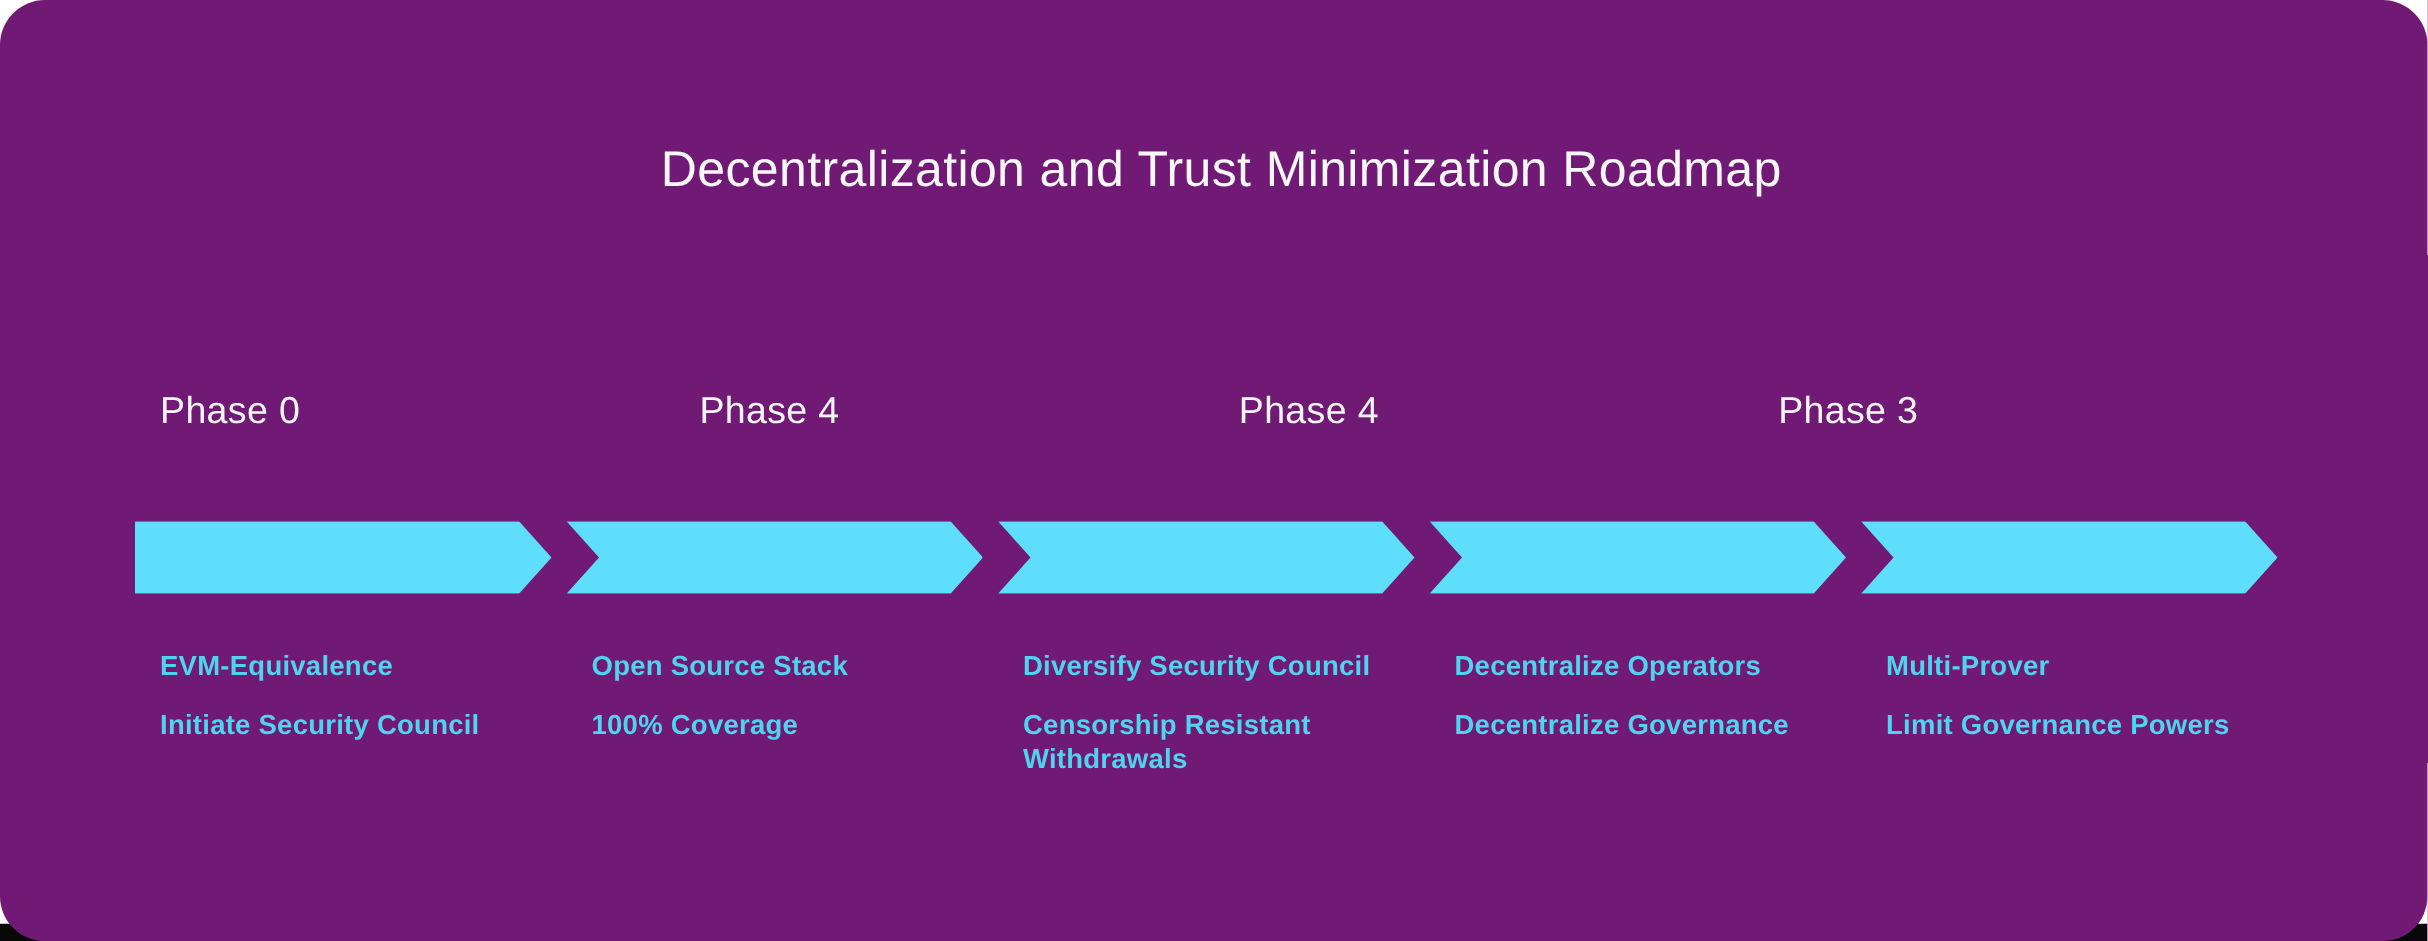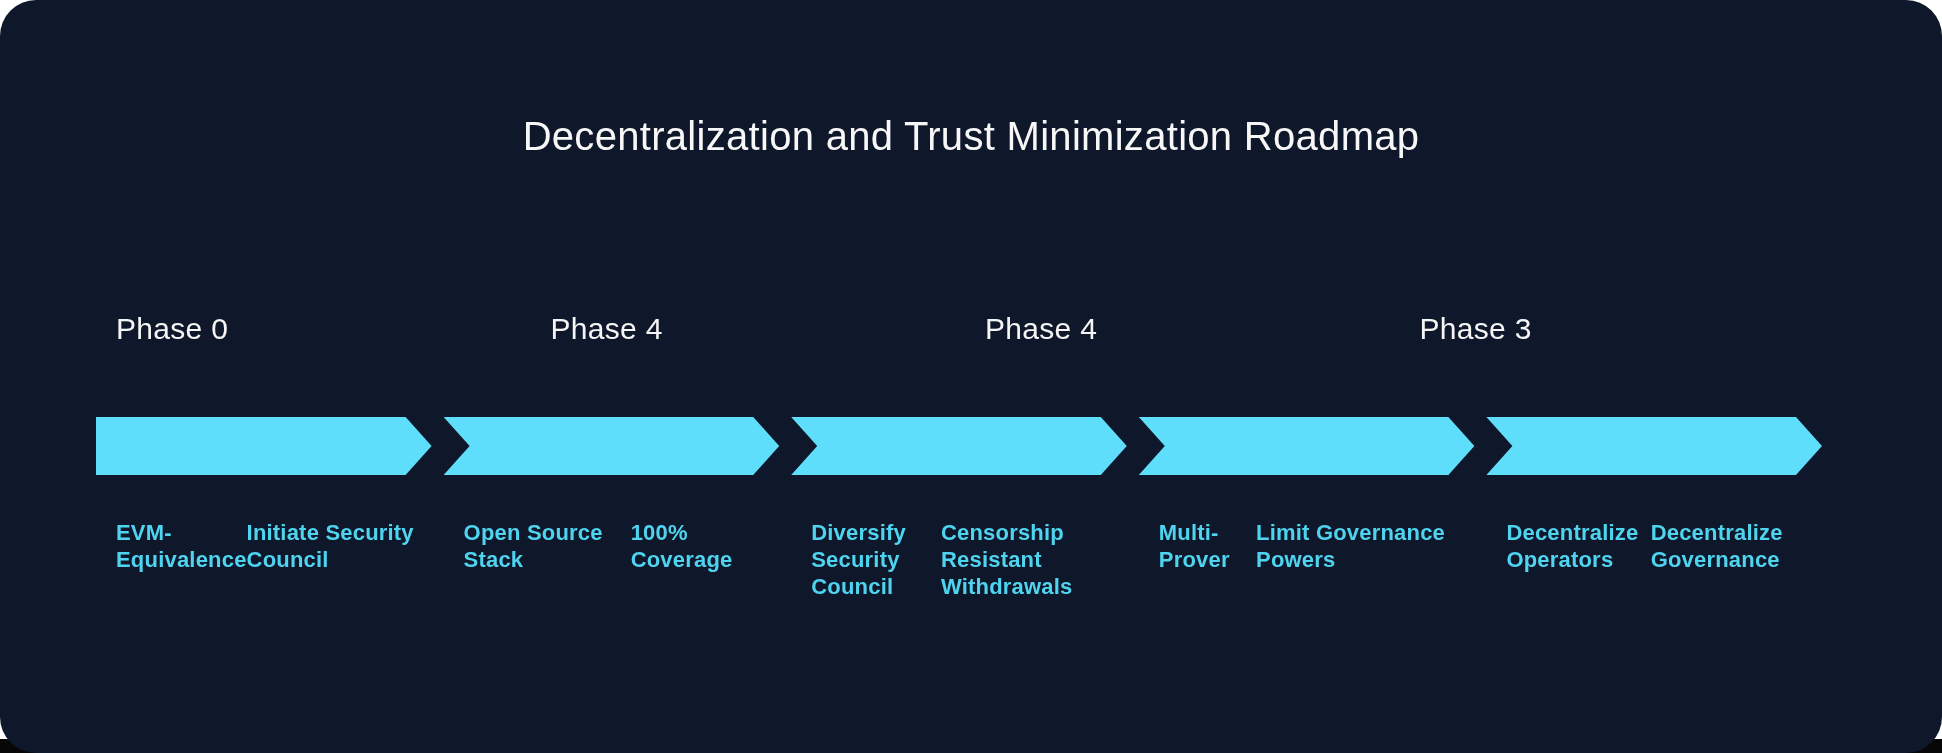--- a/index.html
+++ b/index.html
@@ -19,23 +19,24 @@
     left: 0;
     bottom: 0;
     width: 100%;
     height: 14px;
     background: #070707;
     z-index: 0;
   }
   .card {
     position: absolute;
     inset: 0;
-    background: #0f172a;
+    background: #701a75;
     border-radius: 36px;
     z-index: 1;
+    padding-left: 12px;
   }
   .title {
     margin: 108px 0 0 0;
     text-align: center;
     font-size: 40px;
     font-weight: 400;
     letter-spacing: 0.3px;
     color: #f7f7f7;
     line-height: 56px;
   }
@@ -77,21 +78,21 @@
   }
   .items-row {
     margin-top: 44px;
   }
   .item-col {
     flex: 1;
     padding-left: 20px;
     padding-right: 14px;
     box-sizing: border-box;
     display: flex;
-    flex-direction: row;
+    flex-direction: column;
     row-gap: 20px;
   }
   .item {
     color: #4FD4F0;
     font-size: 22px;
     font-weight: 700;
     line-height: 27px;
     letter-spacing: 0.2px;
   }
 </style>
@@ -129,24 +130,24 @@
         </div>
         <div class="item-col">
           <div class="item">Open Source Stack</div>
           <div class="item">100% Coverage</div>
         </div>
         <div class="item-col">
           <div class="item">Diversify Security Council</div>
           <div class="item">Censorship Resistant Withdrawals</div>
         </div>
         <div class="item-col">
+          <div class="item">Decentralize Operators</div>
+          <div class="item">Decentralize Governance</div>
+        </div>
+        <div class="item-col">
           <div class="item">Multi-Prover</div>
           <div class="item">Limit Governance Powers</div>
-        </div>
-        <div class="item-col">
-          <div class="item">Decentralize Operators</div>
-          <div class="item">Decentralize Governance</div>
         </div>
       </div>
 
     </div>
   </div>
 </div>
 
 </body></html>

